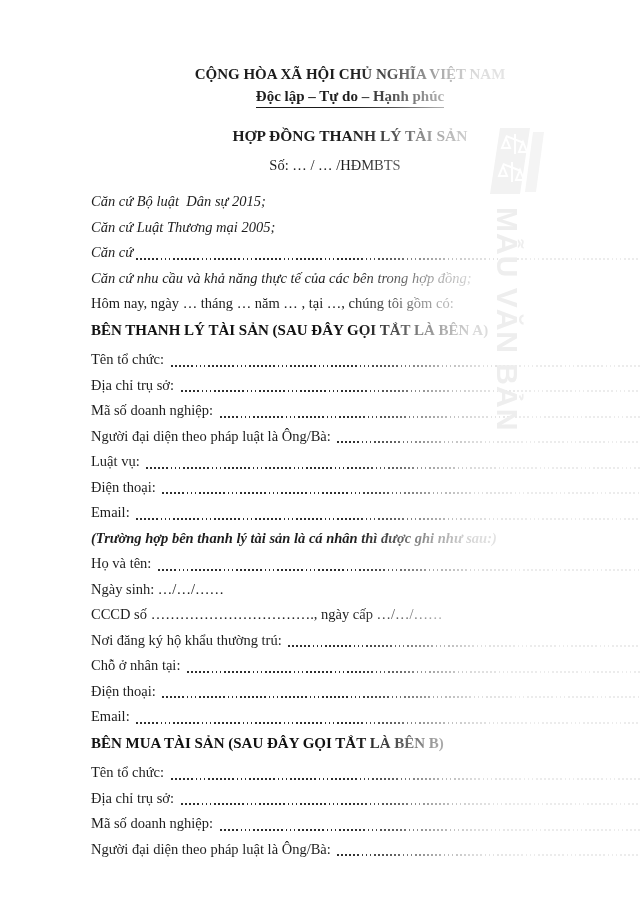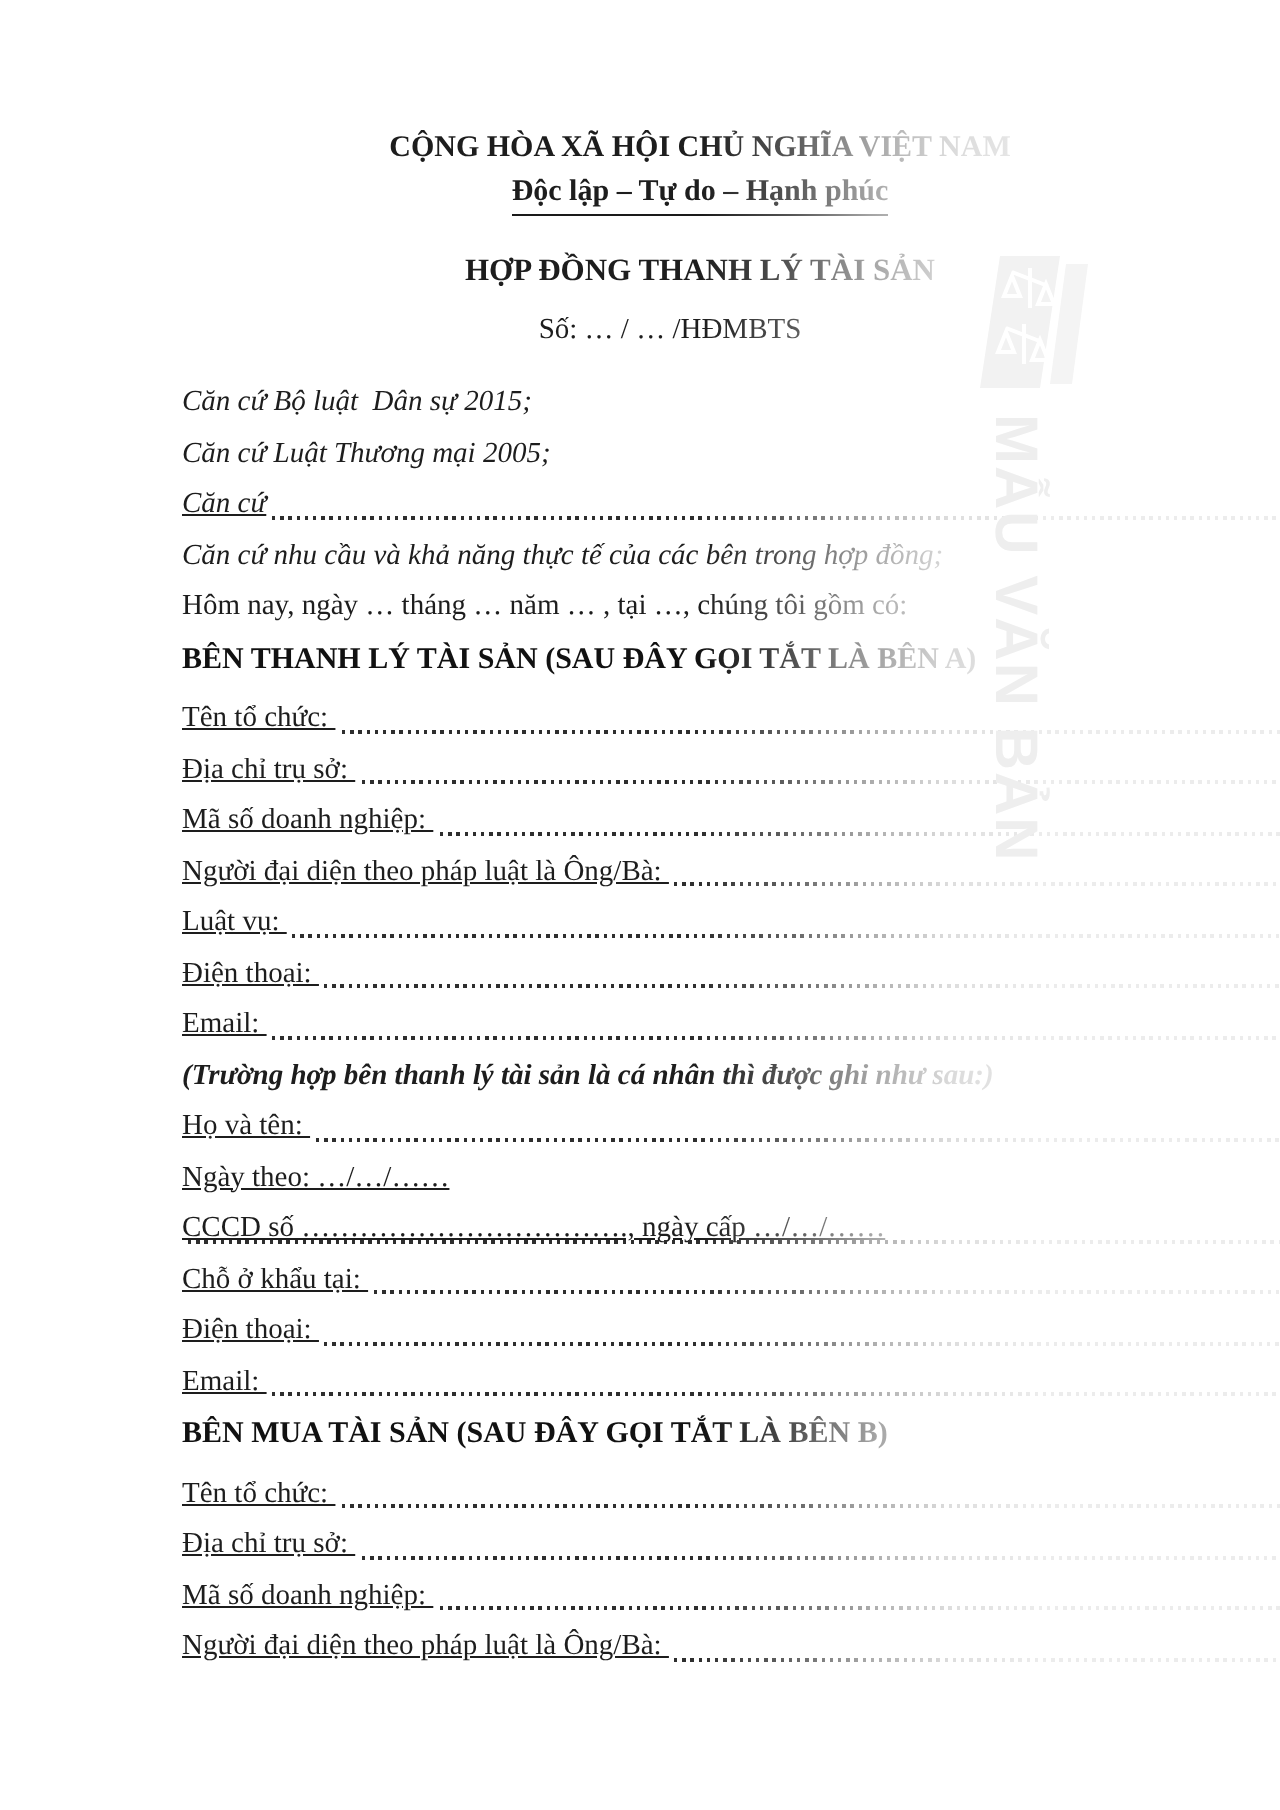--- a/index.html
+++ b/index.html
@@ -28,21 +28,21 @@
   .num{font-size:14.5px;margin-top:7px;line-height:22px;margin-right:30px;white-space:pre;}
 
   
   .doc-body{
     position:absolute;top:189px;left:91px;right:0;z-index:1;
     font-size:14.5px;
   }
   .line{line-height:25.5px;white-space:pre;}
   .italic{font-style:italic;}
   .row{display:flex;line-height:25.5px;}
-  .lbl{white-space:pre;flex:0 0 auto;text-decoration:underline;}
+  .lbl{white-space:pre;flex:0 0 auto;}
   .leader{flex:1 1 auto;position:relative;min-width:0;}
   .leader::before{
     content:"";position:absolute;left:3px;right:0;bottom:6px;height:1.8px;
     background-image:repeating-linear-gradient(to right,#2e2e2e 0 1.7px,transparent 1.7px 4.1px);
   }
   .heading{
     font-size:15px;font-weight:bold;line-height:25.5px;
     margin-top:1px;margin-bottom:4px;white-space:pre;color:#111;
   }
   .note{font-weight:bold;font-style:italic;line-height:25.5px;white-space:pre;}
@@ -129,30 +129,31 @@
       <span class="leader"></span>
     </div>
 
     <div class="note">(Trường hợp bên thanh lý tài sản là cá nhân thì được ghi như sau:)</div>
 
     <div class="row">
       <span class="lbl">Họ và tên: </span>
       <span class="leader"></span>
     </div>
     <div class="row">
-      <span class="lbl">Ngày theo: …/…/……</span>
+      <span class="lbl">Ngày sinh: …/…/……</span>
     </div>
     <div class="row">
       <span class="lbl">CCCD số ……………………………., ngày cấp …/…/……</span>
     </div>
     <div class="row">
-      <span class="leader"></span>
-    </div>
-    <div class="row">
-      <span class="lbl">Chỗ ở khẩu tại: </span>
+      <span class="lbl">Nơi đăng ký hộ khẩu thường trú: </span>
+      <span class="leader"></span>
+    </div>
+    <div class="row">
+      <span class="lbl">Chỗ ở nhân tại: </span>
       <span class="leader"></span>
     </div>
     <div class="row">
       <span class="lbl">Điện thoại: </span>
       <span class="leader"></span>
     </div>
     <div class="row">
       <span class="lbl">Email: </span>
       <span class="leader"></span>
     </div>

